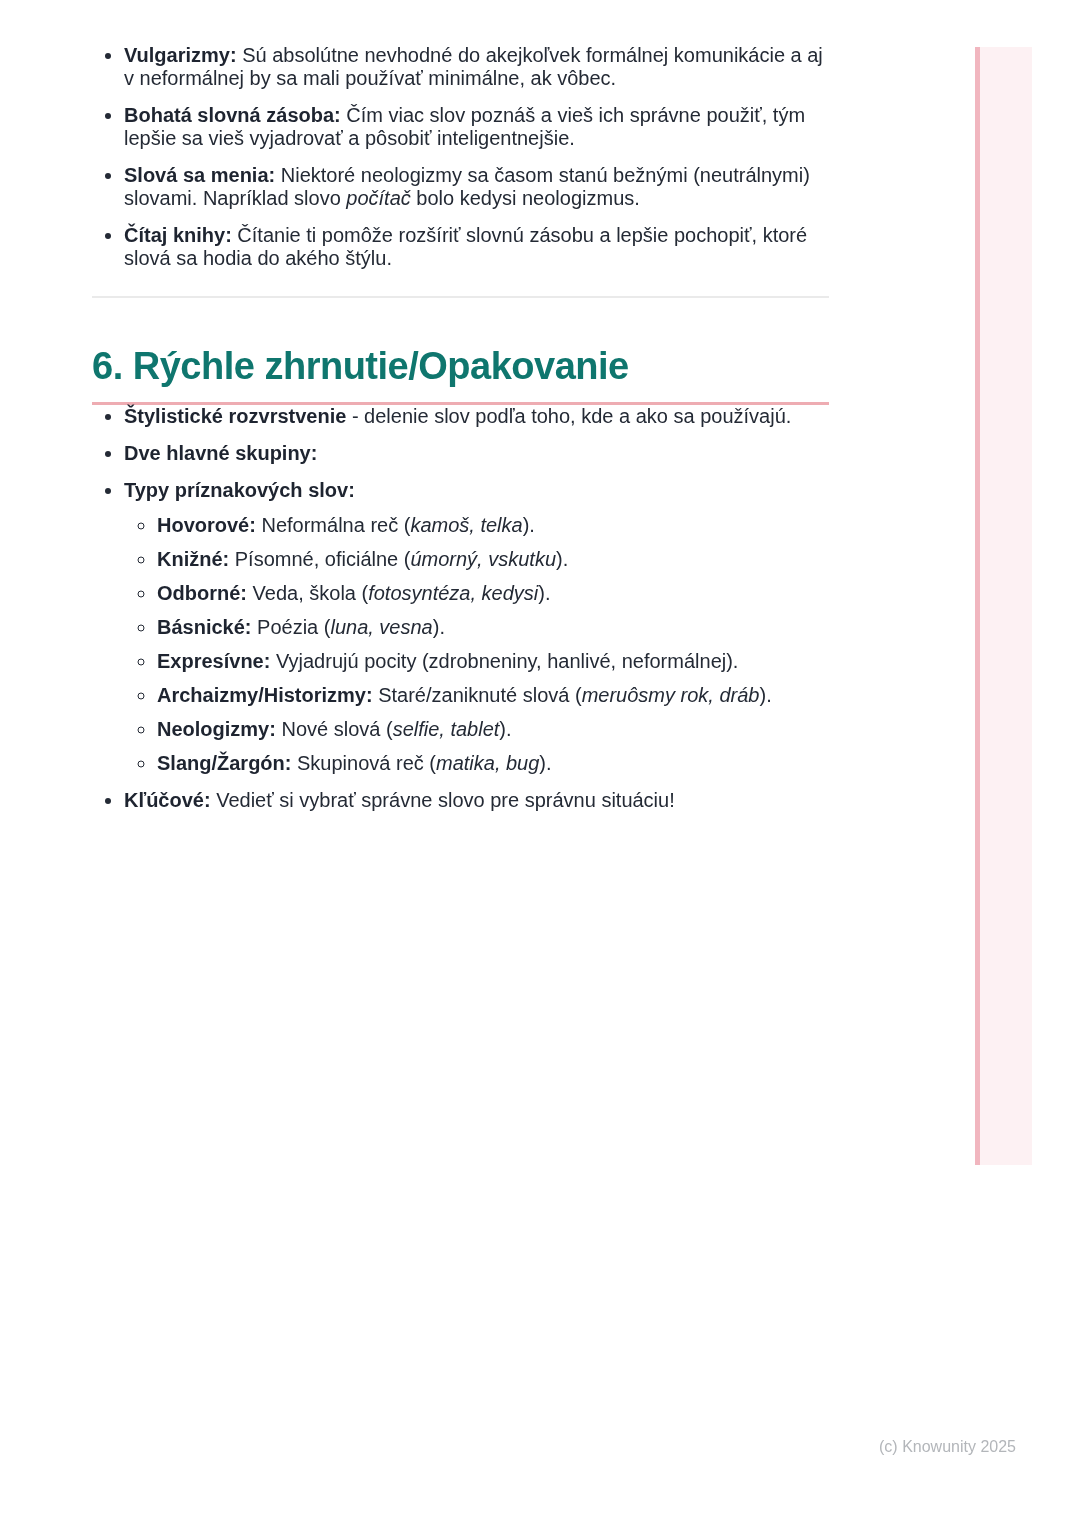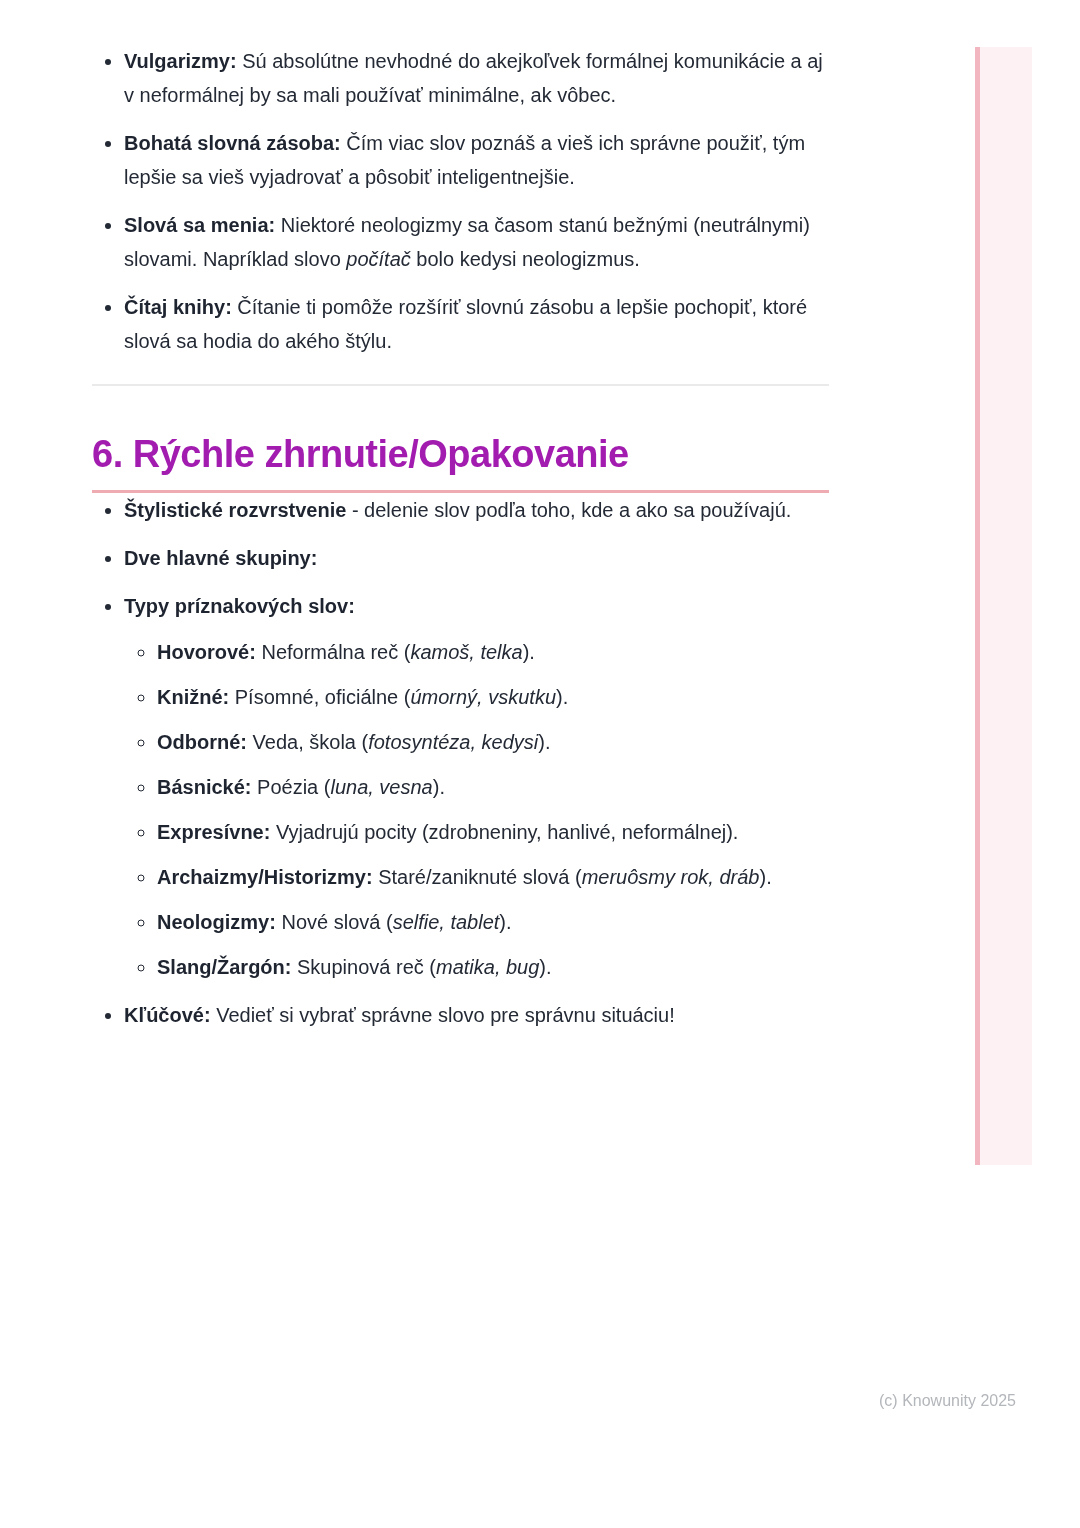--- a/index.html
+++ b/index.html
@@ -24,21 +24,21 @@
   }
   .content {
     position: absolute;
     left: 92px;
     top: 44px;
     width: 737px;
   }
   ul { list-style-position: outside; }
   li {
     font-size: 20px;
-    line-height: 34px;
+    line-height: 23px;
   }
   ul.toplist {
     list-style-type: disc;
     padding-left: 32px;
   }
   ul.toplist > li { margin-bottom: 14px; }
   ul.sub {
     padding-left: 33px;
     margin-top: 12px;
   }
@@ -52,29 +52,29 @@
     border: none;
     border-top: 2px solid #eaeaea;
     margin: 26px 0 0 0;
   }
   h1.heading {
     margin-top: 45px;
     font-size: 38px;
     line-height: 46px;
     font-weight: bold;
     letter-spacing: -0.5px;
-    color: #a21caf;
+    color: #0f766e;
     padding-bottom: 13px;
     border-bottom: 3px solid #eeacb2;
   }
   ul.section-list { }
   .footer {
     position: absolute;
     right: 64px;
-    top: 1392px;
+    top: 1438px;
     font-size: 16px;
     color: #b3b6ba;
   }
 </style>
 </head>
 <body>
 
 <div class="accent-bar"></div>
 
 <main class="content">

